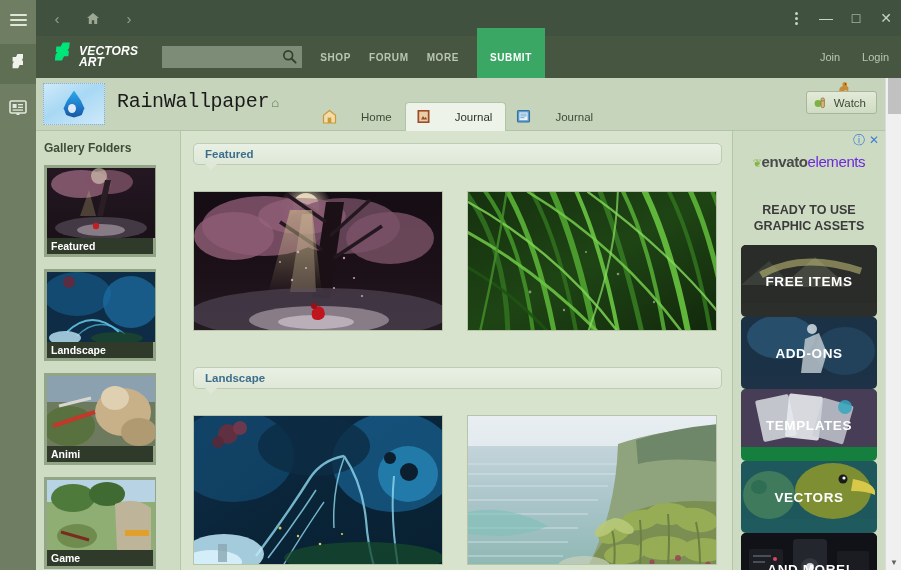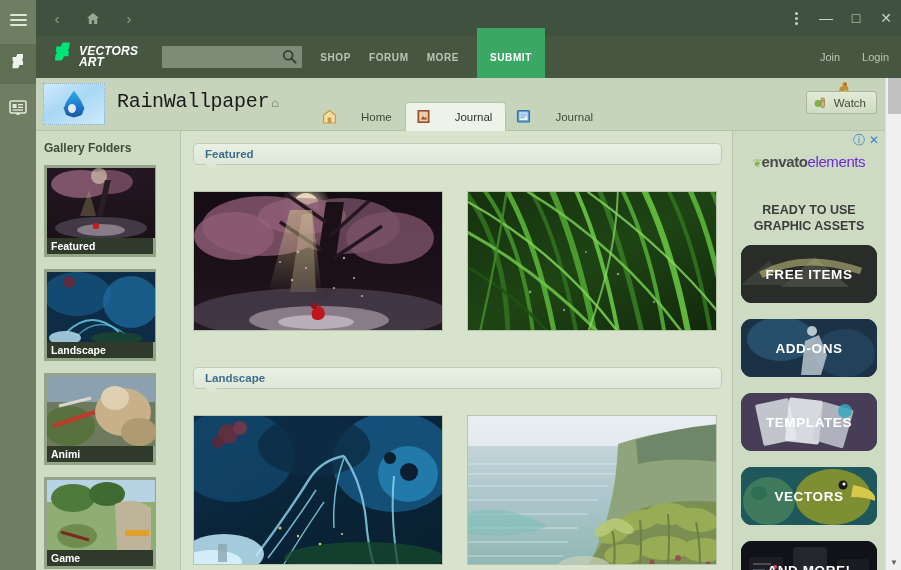--- a/index.html
+++ b/index.html
@@ -197,21 +197,21 @@
   .ad-ctrls span { font-size: 12px; color: #3c7fd4; cursor: pointer; line-height: 1; }
   .envato { text-align: center; font-size: 15px; letter-spacing: -.4px; margin-bottom: 9px; }
   .envato b { color: #4a4a4a; font-weight: bold; }
   .envato i { color: #6d28d9; font-style: normal; font-weight: normal; }
   .leaf { color: #82b541; font-size: 11px; }
   .ad-head {
     text-align: center; font-size: 12.5px; font-weight: bold;
     color: #3b3b3b; line-height: 16px; margin-bottom: 11px; margin-top: 32px;
   }
   .ad-card {
-    height: 58px; border-radius: 11px; margin-bottom: 16px;
+    height: 72px; border-radius: 5px; margin-bottom: 0;
     display: flex; align-items: center; justify-content: center;
     color: #fff; font-size: 13.5px; font-weight: bold; letter-spacing: .6px;
     cursor: pointer; overflow: hidden; position: relative;
   }
   .ad-pink { height: 14px; background: #fb3b64; border-radius: 3px; margin-top: 3px; }
 
   
   .sbar {
     position: absolute; right: 0; top: 78px; width: 16px; height: 492px;
     background: #f0f0f0; border-left: 1px solid #dcdcdc;

